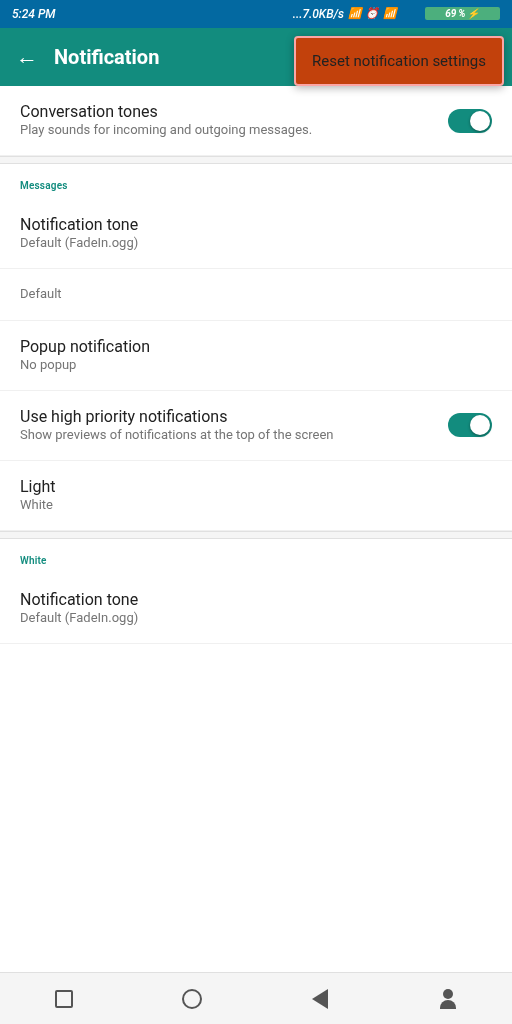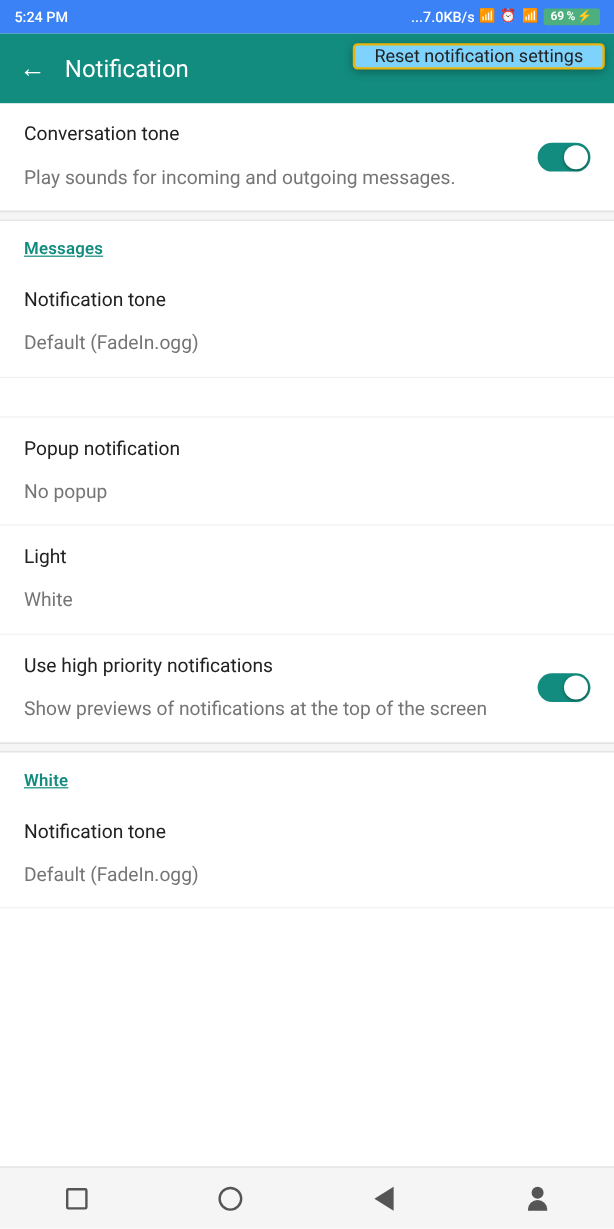--- a/index.html
+++ b/index.html
@@ -7,75 +7,77 @@
       width: 512px;
       height: 1024px;
       background: #fff;
       font-family: 'Roboto', Arial, sans-serif;
       overflow: hidden;
       position: relative;
     }
 
     
     .status-bar {
-      background: #3b82f6;
+      background: #0369a1;
       height: 28px;
       display: flex;
       align-items: center;
       justify-content: space-between;
       padding: 0 12px;
       color: #fff;
       font-size: 12px;
       font-weight: 500;
+      font-style: italic;
     }
     .status-bar-left { display: flex; align-items: center; gap: 4px; }
     .status-bar-right { display: flex; align-items: flex-start; gap: 4px; }
     .battery-icon {
       display: inline-flex;
       align-items: center;
       background: #4caf7d;
       border-radius: 2px;
-      padding: 1px 6px;
+      padding: 1px 20px;
       font-size: 10px;
       font-weight: bold;
       color: #fff;
       gap: 2px;
+      margin-left: 24px;
     }
 
     
     .app-bar {
       background: #128c7e;
       height: 58px;
       display: flex;
       align-items: center;
       padding: 0 16px;
       position: relative;
     }
     .app-bar-back {
       color: #fff;
       font-size: 22px;
       margin-right: 16px;
       cursor: pointer;
     }
     .app-bar-title {
       color: #fff;
       font-size: 20px;
-      font-weight: 400;
+      font-weight: 700;
       flex: 1;
     }
 
     
     .reset-popup {
       position: absolute;
       top: 8px;
       right: 8px;
-      background: #7dd3fc;
-      border: 2px solid #eab308;
+      background: #c2410c;
+      border: 2px solid #fca5a5;
       border-radius: 4px;
-      padding: 0 16px;
+      padding: 14px 16px;
       font-size: 15px;
       color: #222;
       white-space: nowrap;
       z-index: 100;
       box-shadow: 0 2px 8px rgba(0,0,0,0.3);
     }
 
     
     .content {
       overflow-y: auto;
@@ -92,42 +94,41 @@
       justify-content: space-between;
       cursor: pointer;
     }
     .setting-item-text { flex: 1; }
     .setting-item-title {
       font-size: 16px;
       color: #212121;
       font-weight: 400;
     }
     .setting-item-subtitle {
-      font-size: 16px;
+      font-size: 13px;
       color: #757575;
-      margin-top: 16px;
+      margin-top: 0;
       line-height: 1.4;
     }
 
     
     .divider {
       height: 8px;
       background: #f5f5f5;
       border-top: 1px solid #e0e0e0;
       border-bottom: 1px solid #e0e0e0;
     }
 
     
     .section-header {
       padding: 16px 20px 8px 20px;
-      font-size: 14px;
+      font-size: 10px;
       font-weight: 600;
       color: #128c7e;
       letter-spacing: 0.2px;
-      text-decoration: underline;
     }
 
     
     .toggle {
       position: relative;
       width: 44px;
       height: 24px;
       flex-shrink: 0;
     }
     .toggle-track {
@@ -237,21 +238,21 @@
 
   <div class="reset-popup">
     <span>Reset notification settings</span>
   </div>
 </div>
 
 <div class="content">
 
   <div class="setting-item">
     <div class="setting-item-text">
-      <div class="setting-item-title">Conversation tone</div>
+      <div class="setting-item-title">Conversation tones</div>
       <div class="setting-item-subtitle">Play sounds for incoming and outgoing messages.</div>
     </div>
     <div class="toggle">
       <div class="toggle-track">
         <div class="toggle-thumb"></div>
       </div>
     </div>
   </div>
 
   <div class="divider"></div>
@@ -260,49 +261,50 @@
 
   <div class="setting-item">
     <div class="setting-item-text">
       <div class="setting-item-title">Notification tone</div>
       <div class="setting-item-subtitle">Default (FadeIn.ogg)</div>
     </div>
   </div>
 
   <div class="setting-item">
     <div class="setting-item-text">
+      <div class="setting-item-subtitle">Default</div>
     </div>
   </div>
 
   <div class="setting-item">
     <div class="setting-item-text">
       <div class="setting-item-title">Popup notification</div>
       <div class="setting-item-subtitle">No popup</div>
-    </div>
-  </div>
-
-  <div class="setting-item">
-    <div class="setting-item-text">
-      <div class="setting-item-title">Light</div>
-      <div class="setting-item-subtitle">White</div>
     </div>
   </div>
 
   <div class="setting-item">
     <div class="setting-item-text">
       <div class="setting-item-title">Use high priority notifications</div>
       <div class="setting-item-subtitle">Show previews of notifications at the top of the screen</div>
     </div>
     <div class="toggle">
       <div class="toggle-track">
         <div class="toggle-thumb"></div>
       </div>
     </div>
   </div>
 
+  <div class="setting-item">
+    <div class="setting-item-text">
+      <div class="setting-item-title">Light</div>
+      <div class="setting-item-subtitle">White</div>
+    </div>
+  </div>
+
   <div class="divider"></div>
 
   <div class="section-header">White</div>
 
   <div class="setting-item">
     <div class="setting-item-text">
       <div class="setting-item-title">Notification tone</div>
       <div class="setting-item-subtitle">Default (FadeIn.ogg)</div>
     </div>
   </div>

